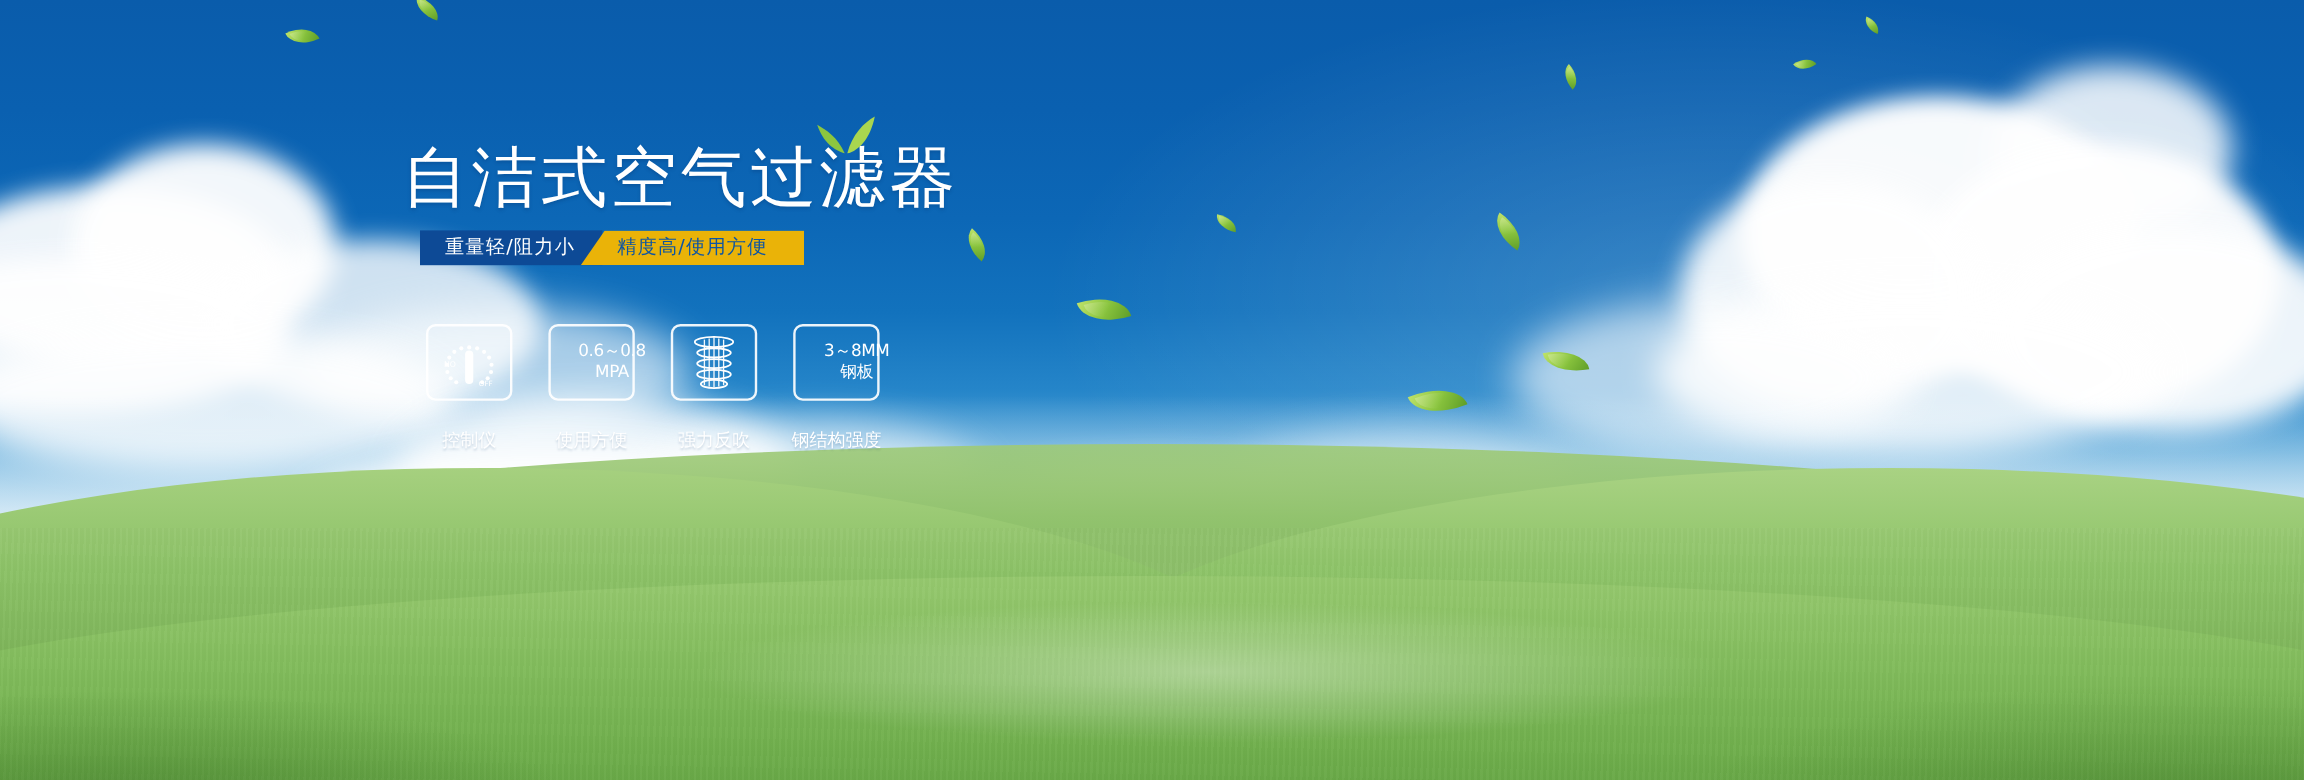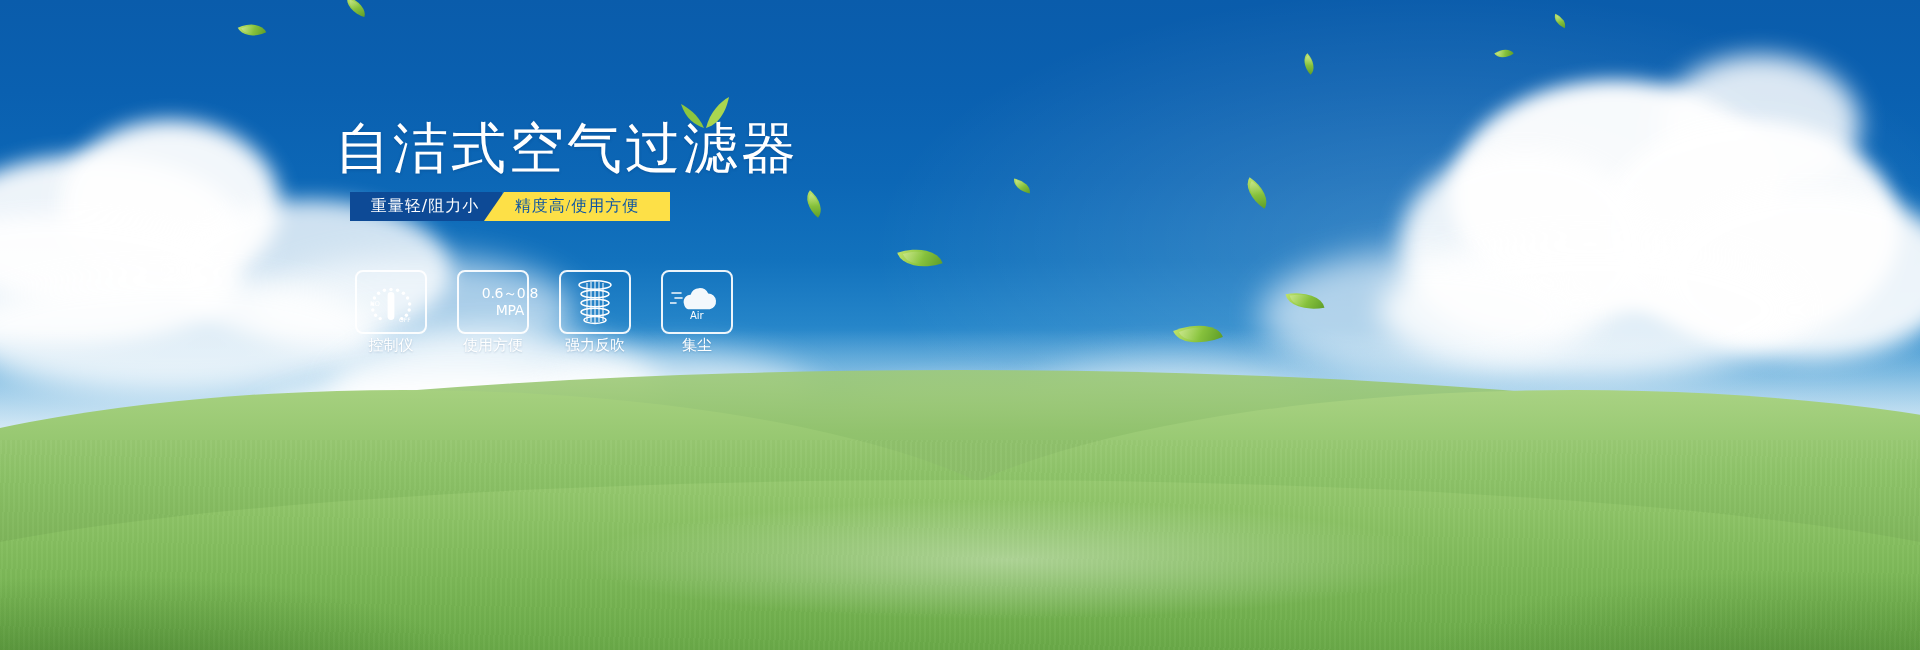--- a/index.html
+++ b/index.html
@@ -137,39 +137,38 @@
   .title-leaf { position:absolute; left:334px; top:-32px; width:44px; height:36px; }
 
   .tabs { position:absolute; left:350px; top:192px; display:flex; height:42px; }
   .tab {
     height:29px; display:flex; align-items:center; justify-content:center;
     font-size:16px; letter-spacing:1px; white-space:nowrap;
     font-family:"DejaVu Sans","Liberation Sans",sans-serif;
   }
   .tab-a { background:#0d4a96; color:#ffffff; padding:0 20px 0 18px; width:152px; }
   .tab-b {
-    background:#fde047; color:#0d55a4; padding:0 22px;
+    background:#eab308; color:#0d55a4; padding:0 22px;
     margin-left:-18px;
     clip-path:polygon(20px 0, 100% 0, 100% 100%, 0 100%);
     width:186px;
-    font-family:Liberation Serif, serif;
   }
 
   .features { position:absolute; left:355px; top:270px; display:flex; gap:30px; }
   .feature { width:72px; display:flex; flex-direction:column; align-items:center; }
   .fbox {
     width:72px; height:64px; border:2px solid rgba(255,255,255,.92);
     border-radius:8px; display:flex; flex-direction:column;
     align-items:center; justify-content:center;
     color:#ffffff; font-size:14px; line-height:17px; text-align:center;
     font-family:"DejaVu Sans","Liberation Sans",sans-serif;
   }
   .fbox .txt { white-space:nowrap; letter-spacing:-.3px;margin-left:34px; }
   .flabel {
-    margin-top:2px; color:#ffffff; font-size:15px; white-space:nowrap;
+    margin-top:24px; color:#ffffff; font-size:15px; white-space:nowrap;
     font-family:"DejaVu Sans","Liberation Sans",sans-serif;
     text-shadow:0 1px 2px rgba(0,50,100,.2);
   }
 
   svg { display:block; }
 </style>
 </head>
 <body>
 
 <div class="banner">
@@ -301,32 +300,23 @@
               <line x1="23" y1="3" x2="23" y2="45"></line>
               <line x1="27" y1="4" x2="27" y2="44"></line>
               <line x1="31" y1="5" x2="31" y2="43"></line>
             </g>
           </svg>
         </div>
       </div>
       <div class="flabel">强力反吹</div>
     </div>
 
-
     <div class="feature">
       <div class="fbox">
-        <div style="position:relative;">
-          <svg width="54" height="40" viewBox="0 0 54 40" aria-hidden="true">
-            <path d="M14 22 a7 7 0 0 1 6.6-9.3 a9.5 9.5 0 0 1 17.6-1.2 a8 8 0 0 1 1.6 15.8 H18 a7 7 0 0 1-4-5.3 Z" fill="#ffffff" opacity=".95"></path>
-            <g stroke="#ffffff" stroke-width="1.6" stroke-linecap="round" opacity=".95">
-              <path d="M2 11 h9"></path>
-                <path d="M5 16 h7"></path>
-                <path d="M0 21 h6"></path>
-            </g>
-            <text x="20" y="37" fill="#ffffff" font-size="10" font-family="DejaVu Sans, sans-serif">Air</text>
-          </svg>
-        </div>
+        <div class="txt">3～8MM</div>
+        <div class="txt">钢板</div>
       </div>
-      <div class="flabel">集尘</div>
+      <div class="flabel">钢结构强度</div>
     </div>
 
+
   </div>
 </div>
 
 </body></html>

